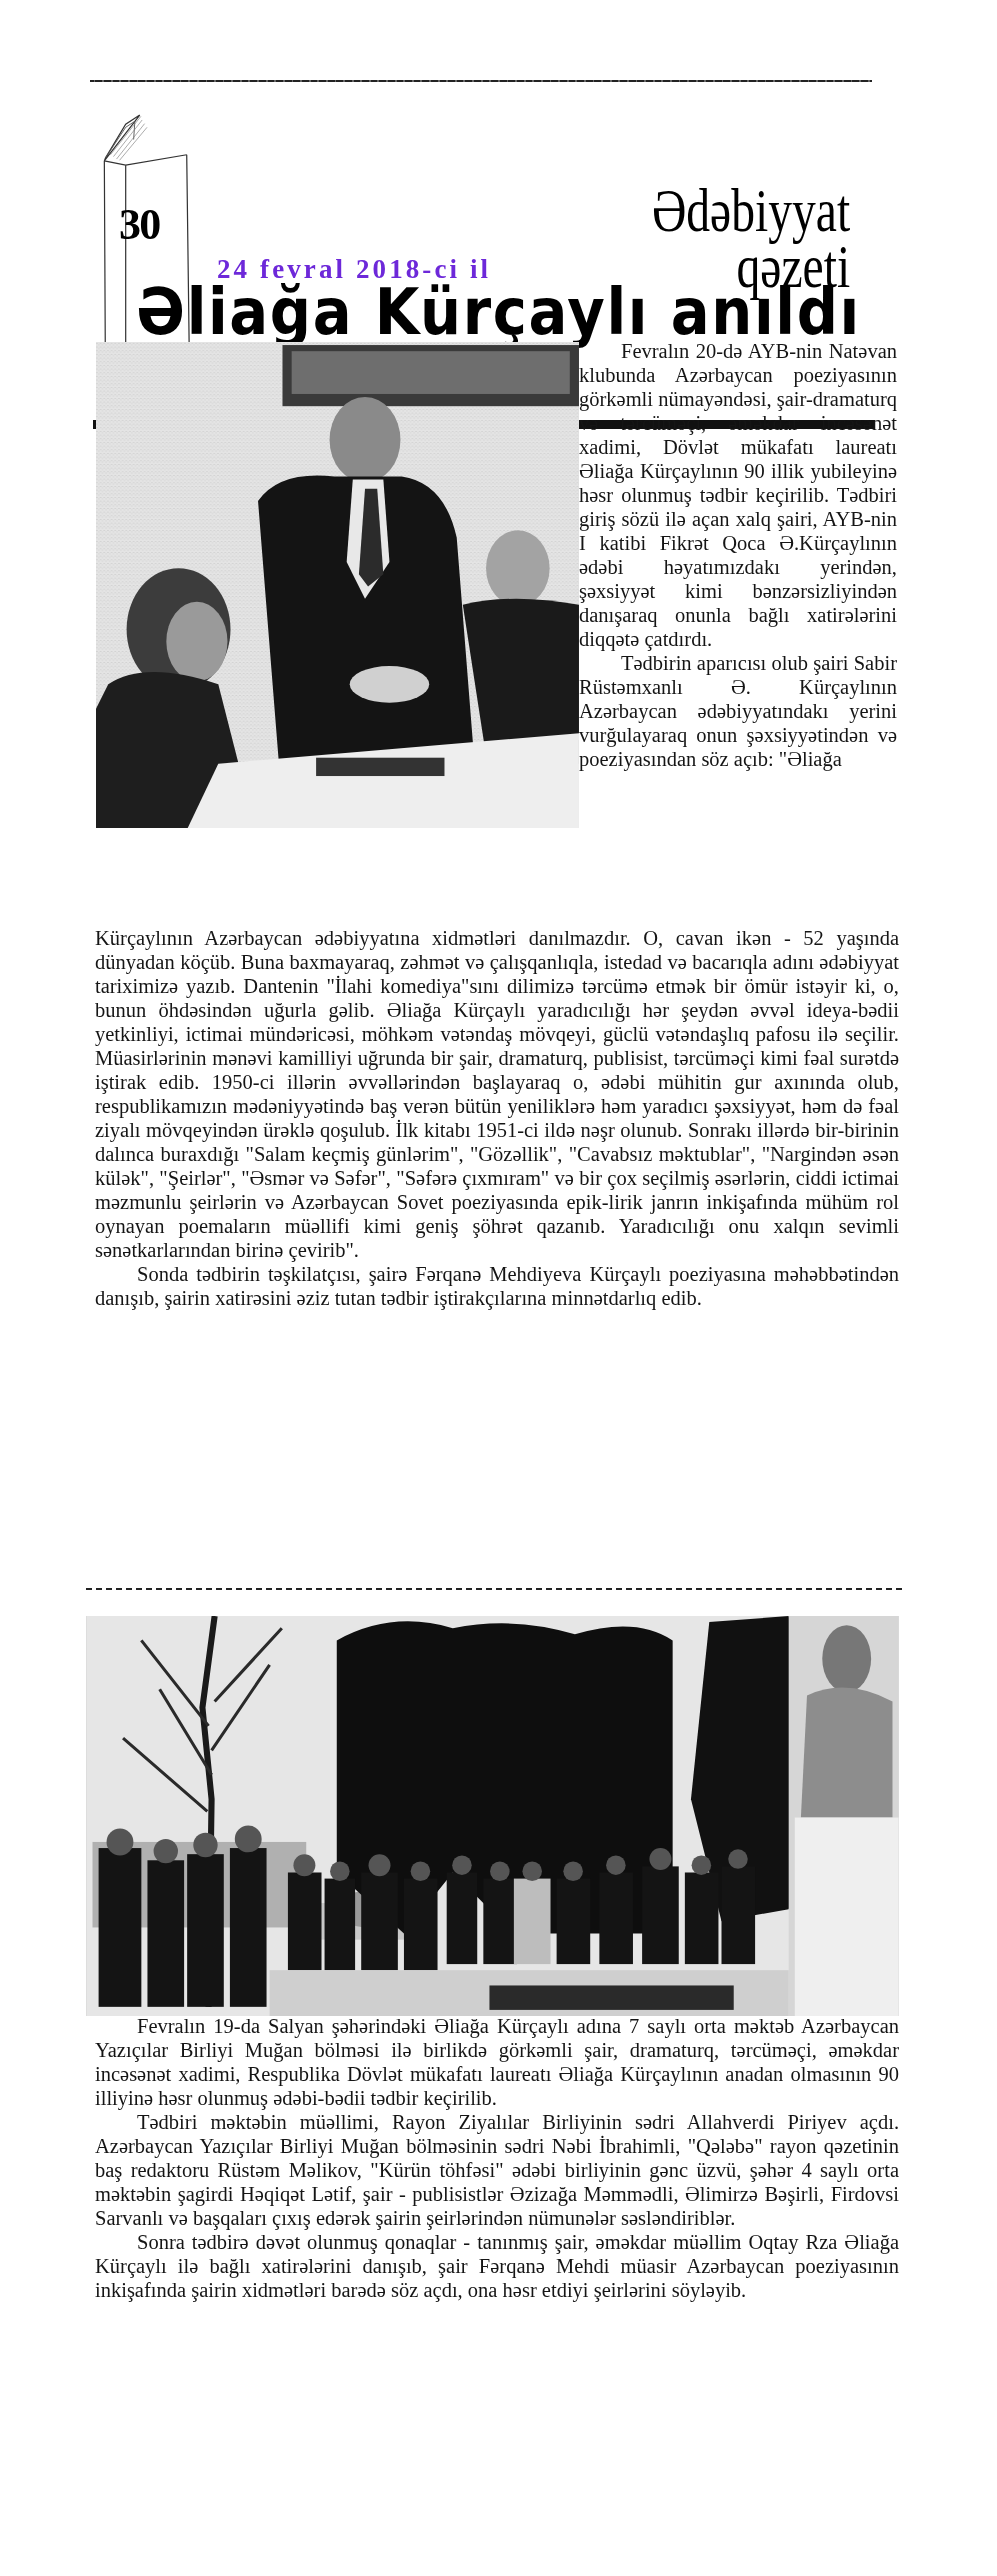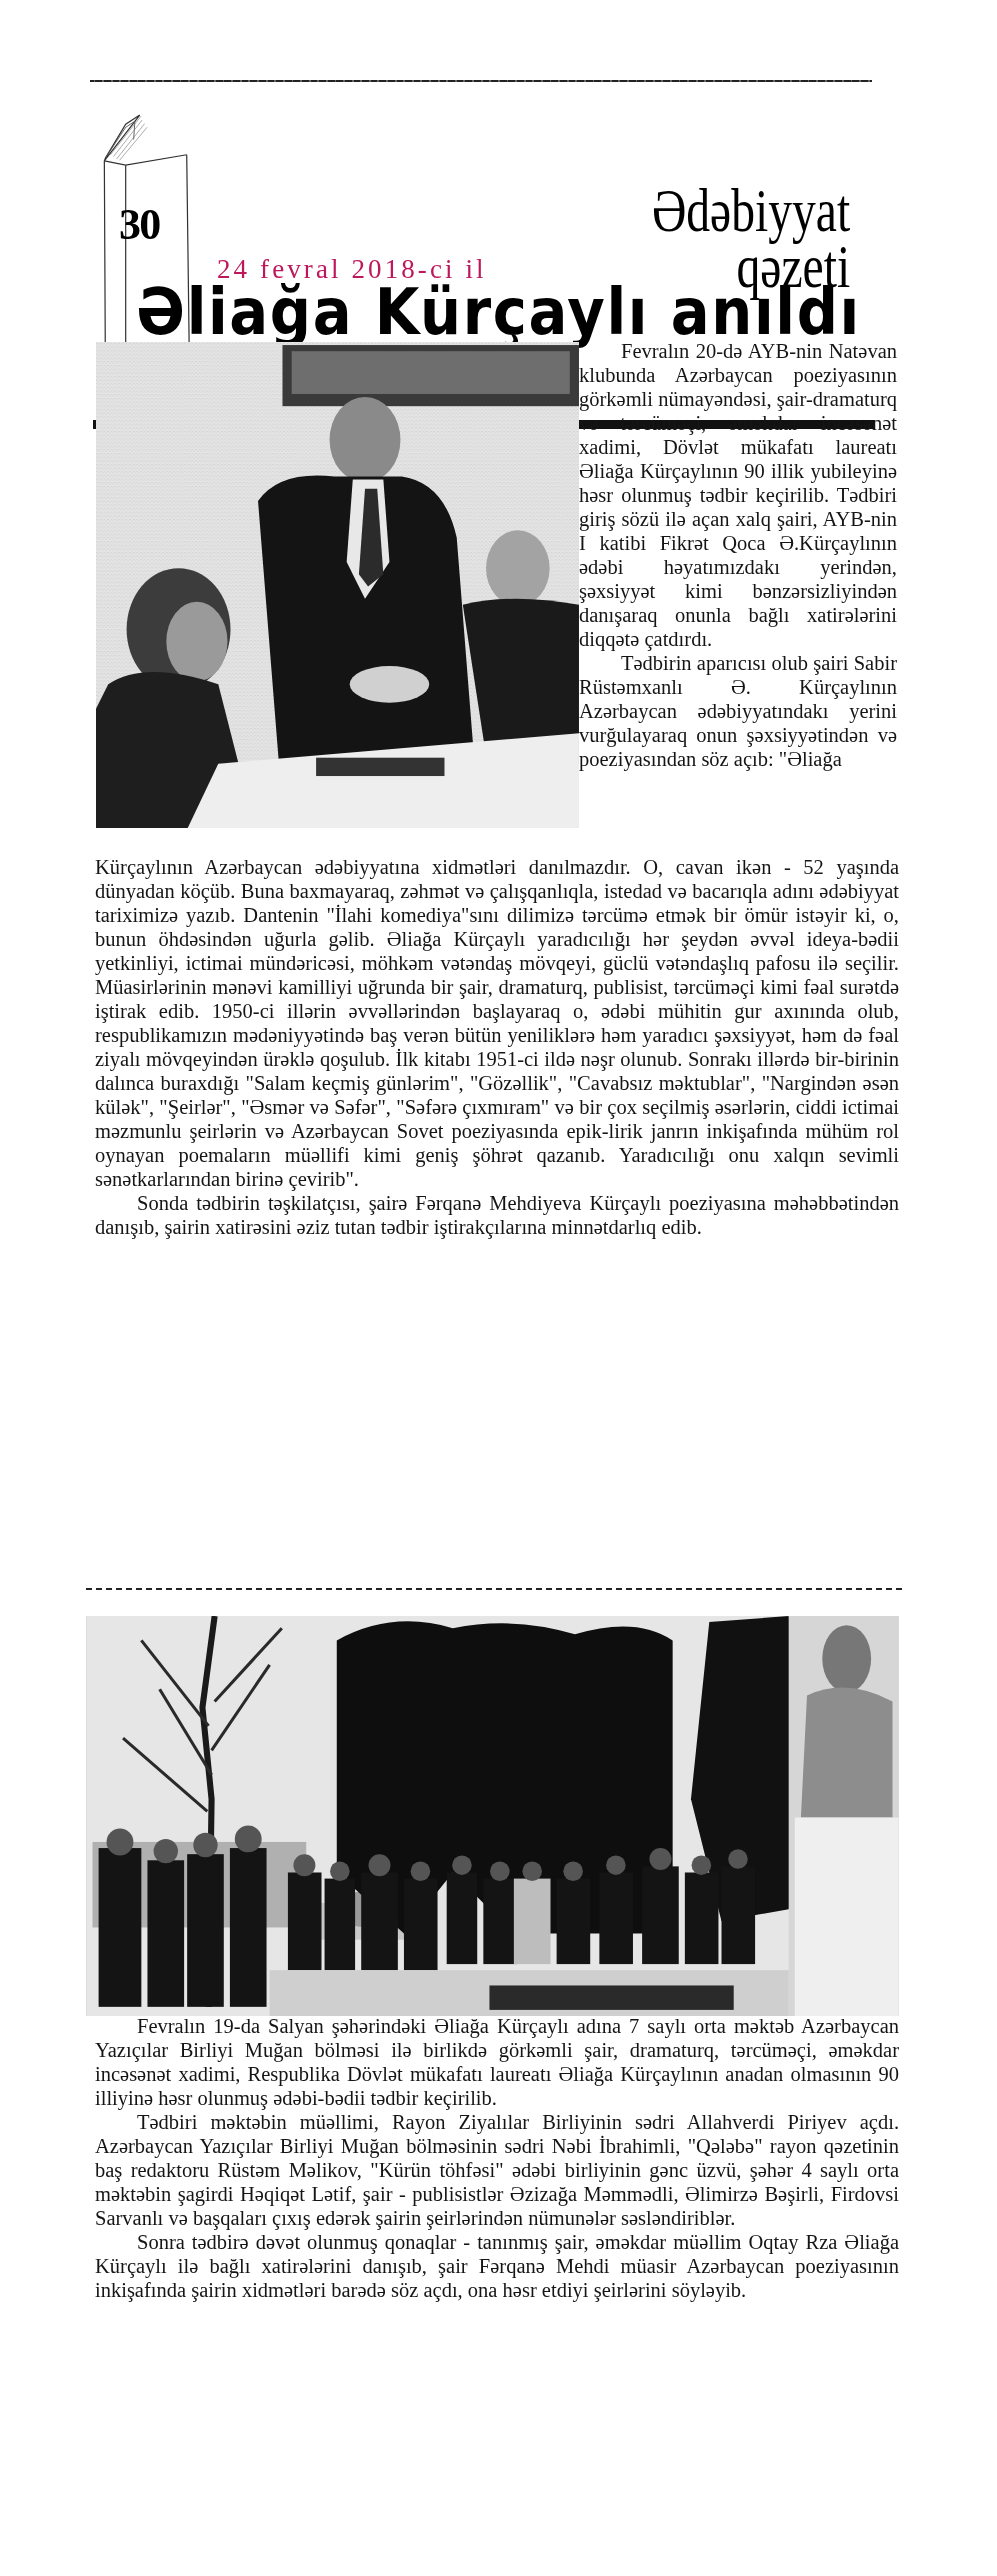--- a/index.html
+++ b/index.html
@@ -22,22 +22,22 @@
     position: absolute; left: 98px; top: 109px; width: 90px; height: 296px;
   }
   .page-num-box svg { position: absolute; left: 0; top: 0; }
   .page-num {
     position: absolute; left: 119px; top: 199px;
     font-family: "Liberation Serif", serif; font-weight: bold;
     font-size: 44px; letter-spacing: -1.8px; color: #000;
   }
   .issue-date {
     position: absolute; left: 217px; top: 254px;
-    font-family: "Liberation Serif", serif; font-weight: normal;
-    font-size: 27px; letter-spacing: 3.1px; color: #be185d;
+    font-family: "Liberation Serif", serif; font-weight: bold;
+    font-size: 27px; letter-spacing: 3.1px; color: #6d28d9;
   }
   .masthead {
     position: absolute; right: 147px; top: 183px; text-align: right;
     font-family: "Liberation Serif", serif; font-size: 61px; line-height: 56px; color: #000;
     transform: scaleX(0.78); transform-origin: right top;
   }
   .rule-bottom {
     position: absolute; left: 93px; top: 420px; width: 782px; height: 8.6px;
     background: #111;
   }
@@ -60,21 +60,21 @@
   
   .text {
     position: absolute;
     font-family: "Liberation Serif", "DejaVu Serif", serif;
     font-size: 20.5px; line-height: 24px; color: #151515;
     text-align: justify;
   }
   .text p { margin: 0; text-indent: 42px; }
   .text p.noindent { text-indent: 0; }
   .col-right { left: 579px; top: 339px; width: 318px; }
-  .col-full { left: 95px; top: 855px; width: 804px; }
+  .col-full { left: 95px; top: 926px; width: 804px; }
   .col-full2 { left: 95px; top: 2014px; width: 804px; }
 
   .dashed-sep {
     position: absolute; left: 86px; top: 1588px; width: 816px; height: 0;
     border-top: 2.4px dashed #222;
   }
 </style>
 </head>
 <body>
 

